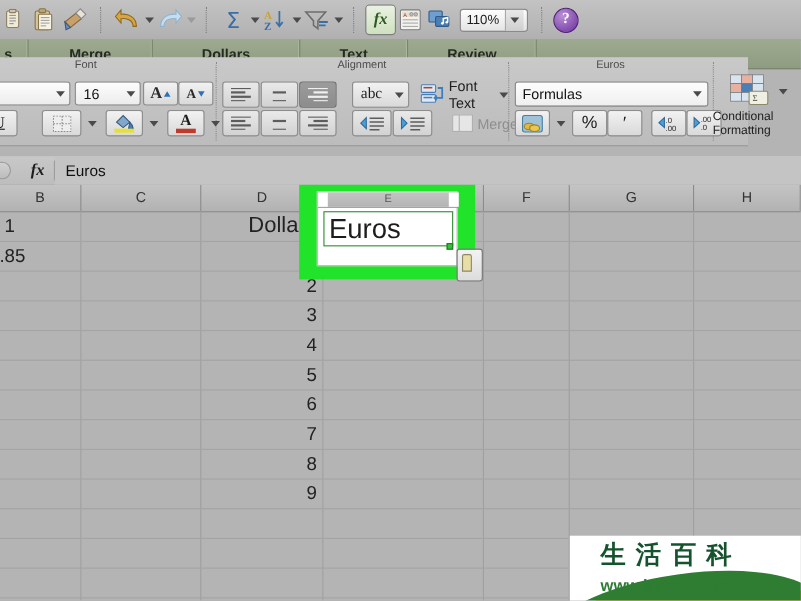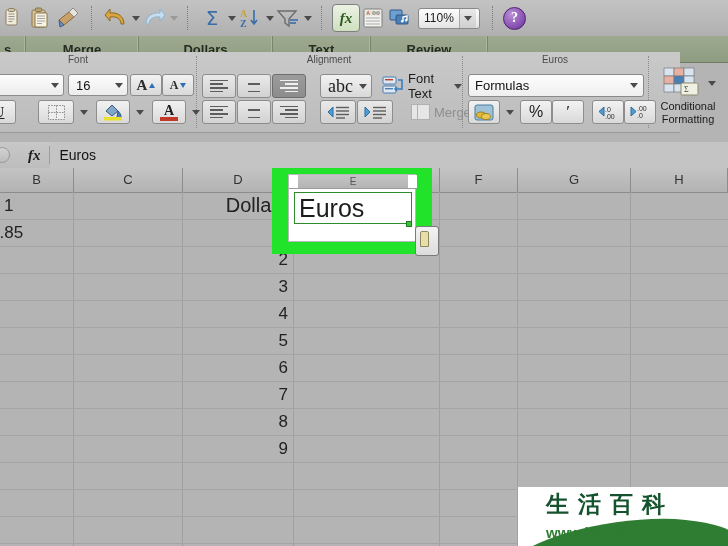--- a/index.html
+++ b/index.html
@@ -444,21 +444,21 @@
       <div class="ctrl pressed" style="left:76px;top:22px;width:34px;height:24px">
         <span class="lines w r">
             <i></i>
             <i></i>
             <i></i>
             <i></i>
           </span>
       </div>
 
       <div class="ctrl" style="left:124px;top:22px;width:52px;height:24px;justify-content:space-between;padding:0 4px 0 7px">
-        <span style="font-size:18px;color:#1c1c1c;font-family:'Liberation Serif',serif">abc</span>
+        <span style="font-size:14px;color:#1c1c1c;font-family:'Liberation Serif',serif">abc</span>
         <span class="caret"></span>
       </div>
 
       <div class="ctrl noborder" style="left:184px;top:22px;width:26px;height:24px">
         <svg width="22" height="20" viewBox="0 0 22 20">
             <rect x="1" y="1" width="13" height="7" rx="1" fill="#dfe8f0" stroke="#4a7fb5"></rect>
             <rect x="1" y="10" width="13" height="7" rx="1" fill="#dfe8f0" stroke="#4a7fb5"></rect>
             <rect x="3" y="3" width="8" height="1.4" fill="#c0392b"></rect>
             <rect x="3" y="12" width="8" height="1.4" fill="#4a7fb5"></rect>
             <path d="M16 4 L20 4 L20 13 L13 13 M15 11 L13 13 L15 15" stroke="#3a7fc0" stroke-width="1.6" fill="none"></path>
@@ -585,21 +585,21 @@
               <rect x="11" y="17" width="10" height="8" fill="#d8e4f0"></rect>
               <rect x="21" y="17" width="10" height="8" fill="#e8b0a0"></rect>
           </g>
           <rect x="18" y="16" width="17" height="12" rx="1.5" fill="#efefe4" stroke="#8a8a6a"></rect>
           <text x="21" y="25" font-size="8" fill="#4a4a3a" font-family="Liberation Serif, serif">Σ</text>
         </svg>
       </div>
       <div class="ctrl noborder" style="left:56px;top:22px;width:14px;height:18px">
         <span class="caret"></span>
       </div>
-      <div style="position:absolute;left:0;top:48px;width:80px;text-align:center;font-size:11px;color:#1c1c1c;line-height:13px">Conditional Formatting</div>
+      <div style="position:absolute;left:0;top:48px;width:80px;font-size:11px;color:#1c1c1c;line-height:13px">Conditional Formatting</div>
     </div>
   </div>
 
   <div class="fbar">
     <div style="width:14px;height:14px;border-radius:50%;background:linear-gradient(#d2d2d2,#bcbcbc);border:1px solid #9a9a9a;margin-left:-6px"></div>
     <span class="fx">fx</span>
     <span class="fsep"></span>
     <div class="finput">Euros</div>
   </div>
 

